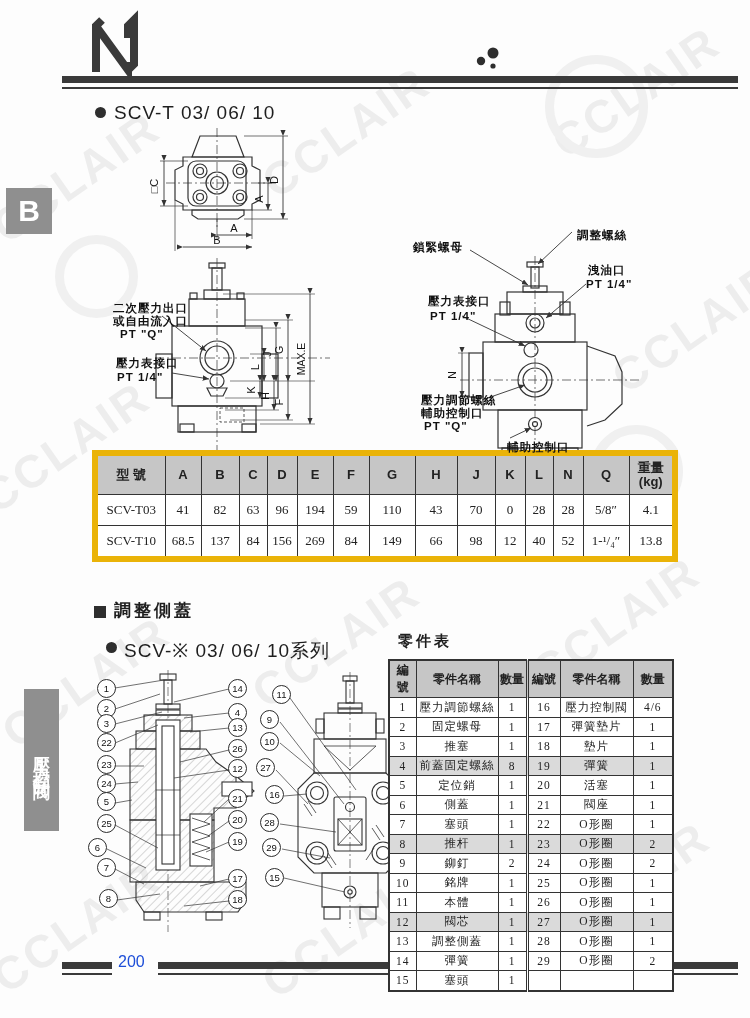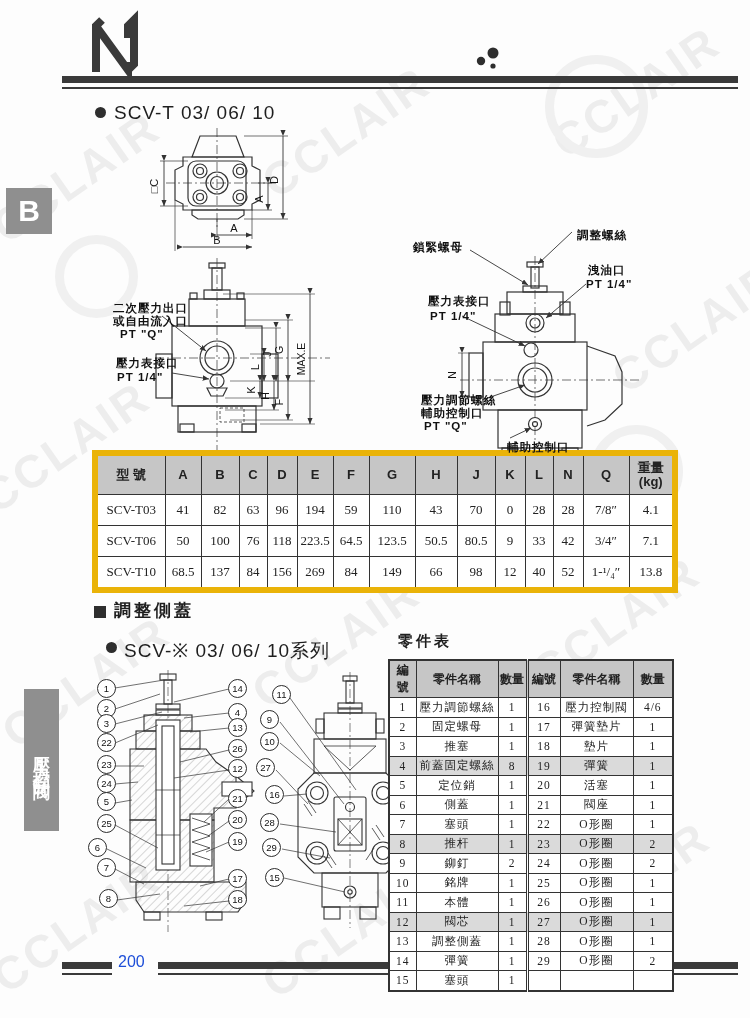--- a/index.html
+++ b/index.html
@@ -267,39 +267,22 @@
           <td>63</td>
           <td>96</td>
           <td>194</td>
           <td>59</td>
           <td>110</td>
           <td>43</td>
           <td>70</td>
           <td>0</td>
           <td>28</td>
           <td>28</td>
-          <td>7/8″</td>
+          <td>5/8″</td>
           <td>4.1</td>
-        </tr>
-        <tr>
-          <td>SCV-T06</td>
-          <td>50</td>
-          <td>100</td>
-          <td>76</td>
-          <td>118</td>
-          <td>223.5</td>
-          <td>64.5</td>
-          <td>123.5</td>
-          <td>50.5</td>
-          <td>80.5</td>
-          <td>9</td>
-          <td>33</td>
-          <td>42</td>
-          <td>3/4″</td>
-          <td>7.1</td>
         </tr>
         <tr>
           <td>SCV-T10</td>
           <td>68.5</td>
           <td>137</td>
           <td>84</td>
           <td>156</td>
           <td>269</td>
           <td>84</td>
           <td>149</td>

